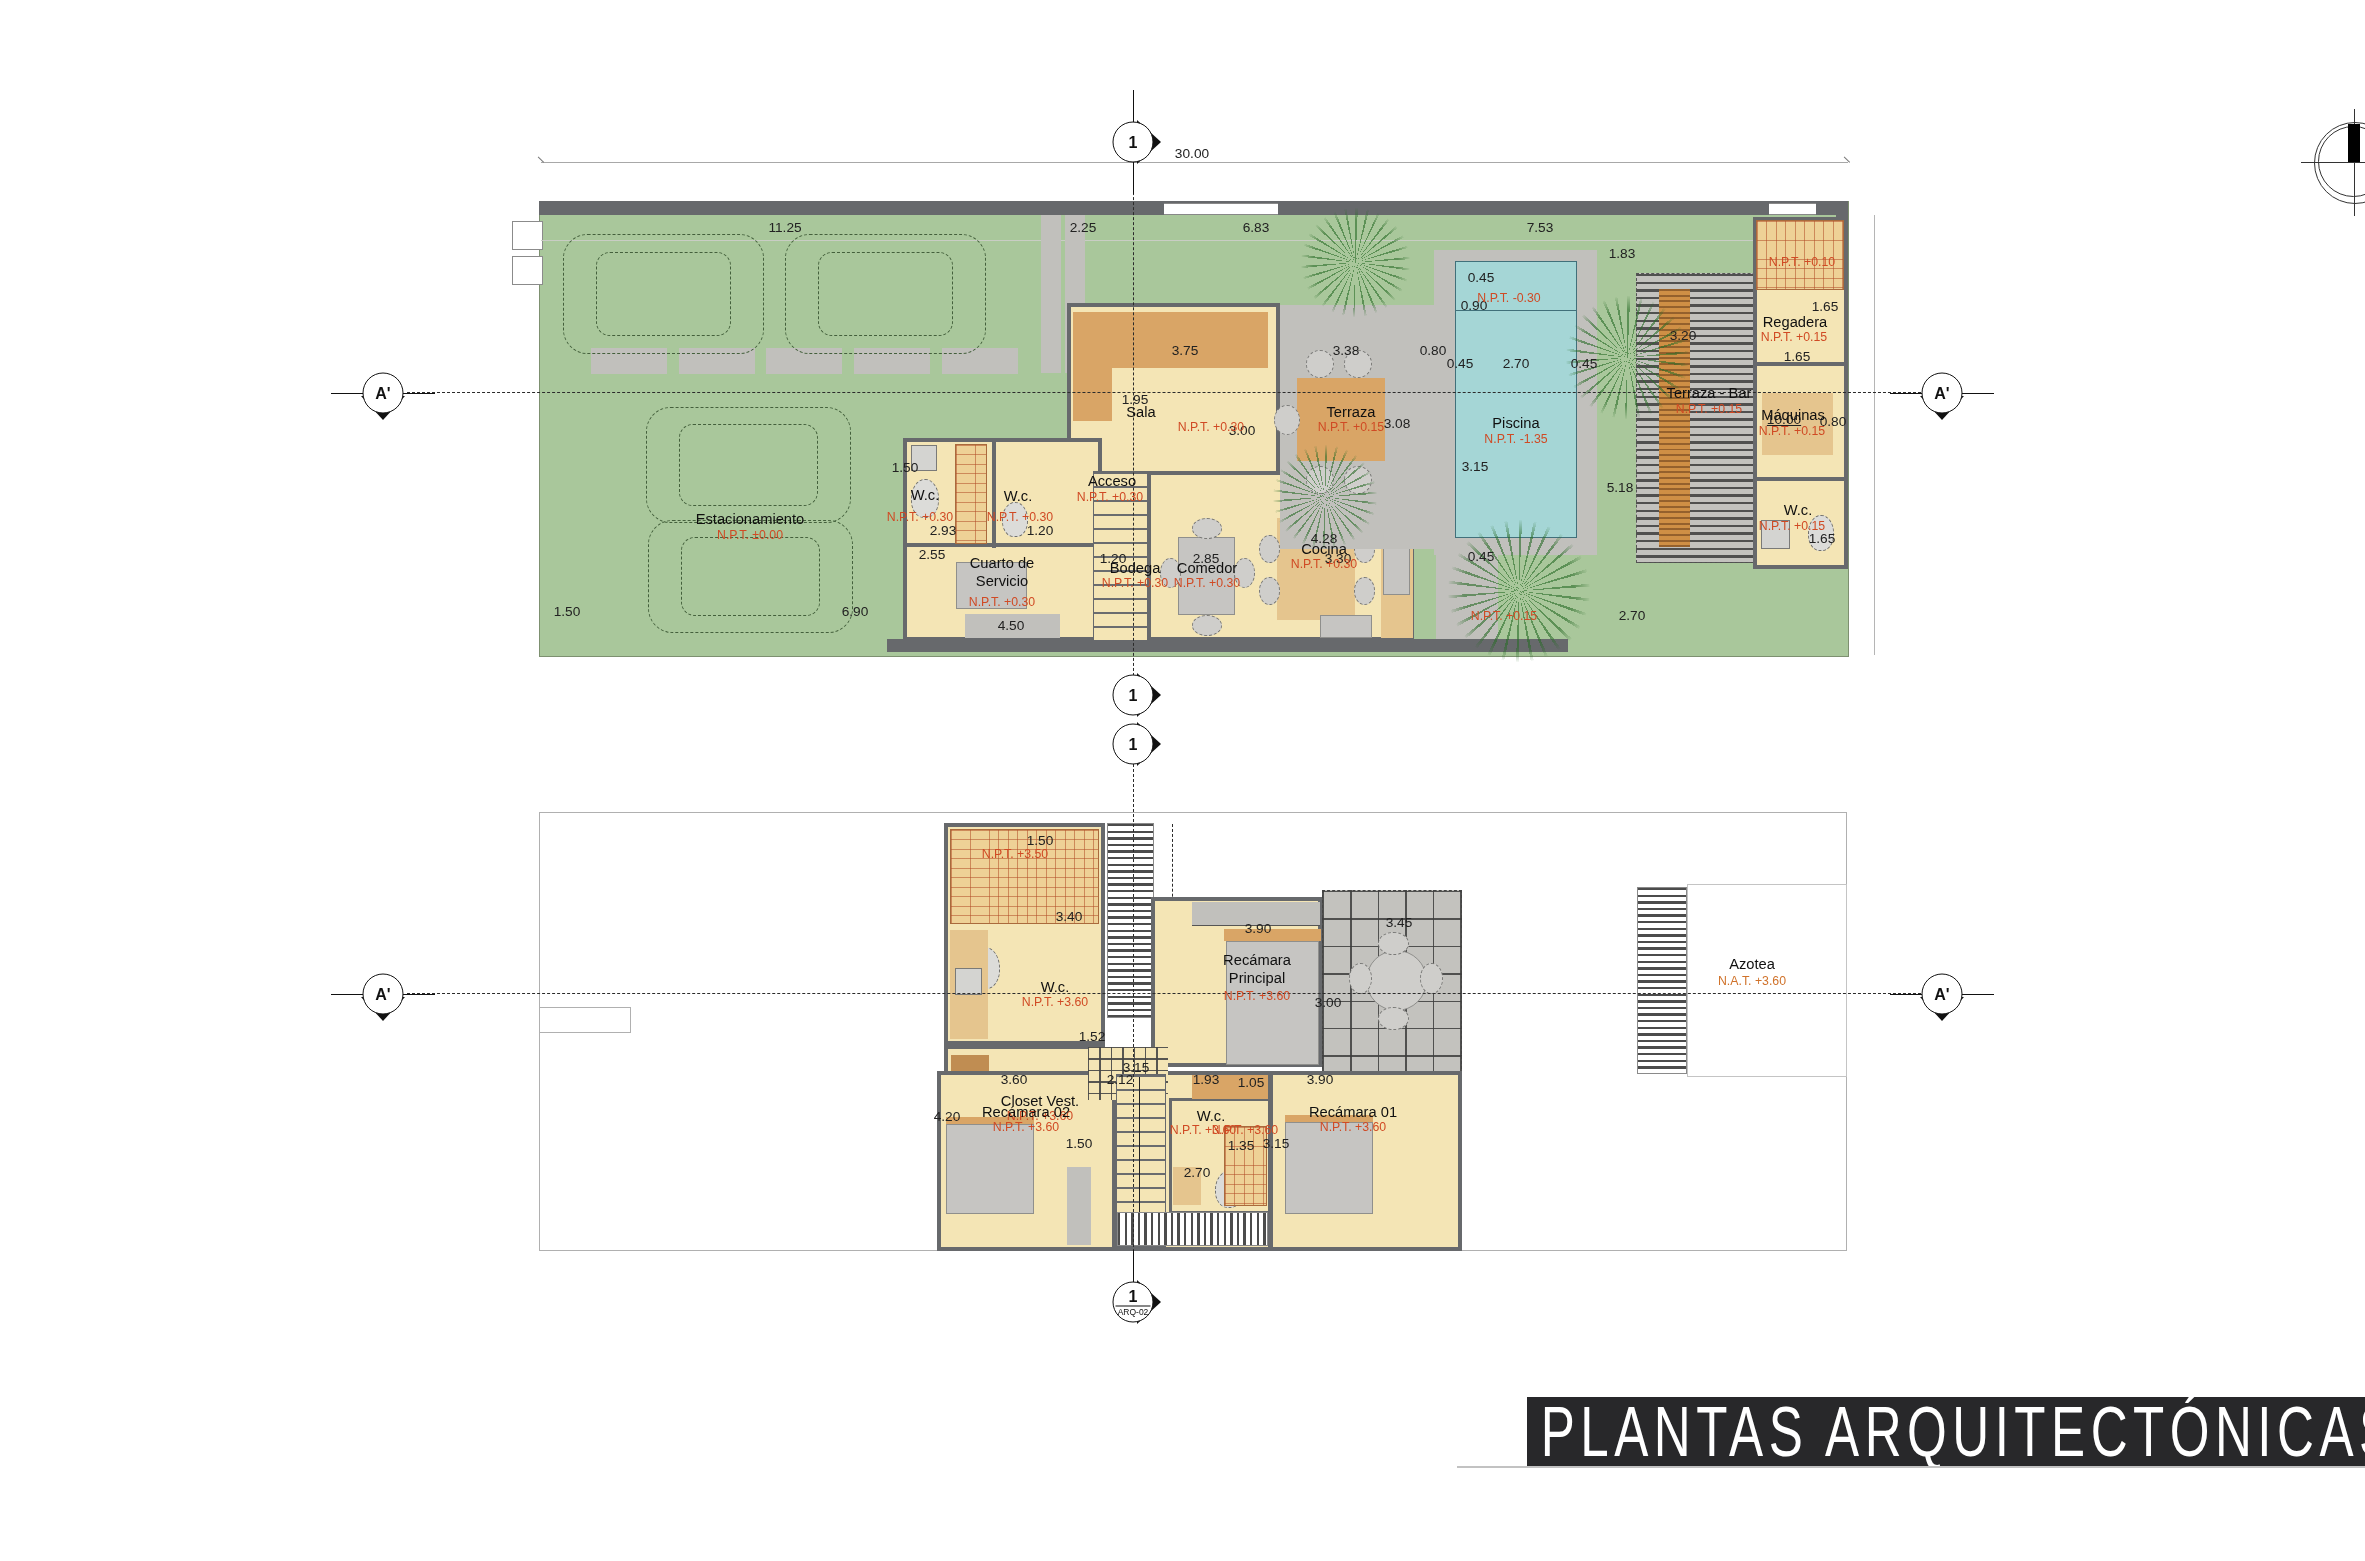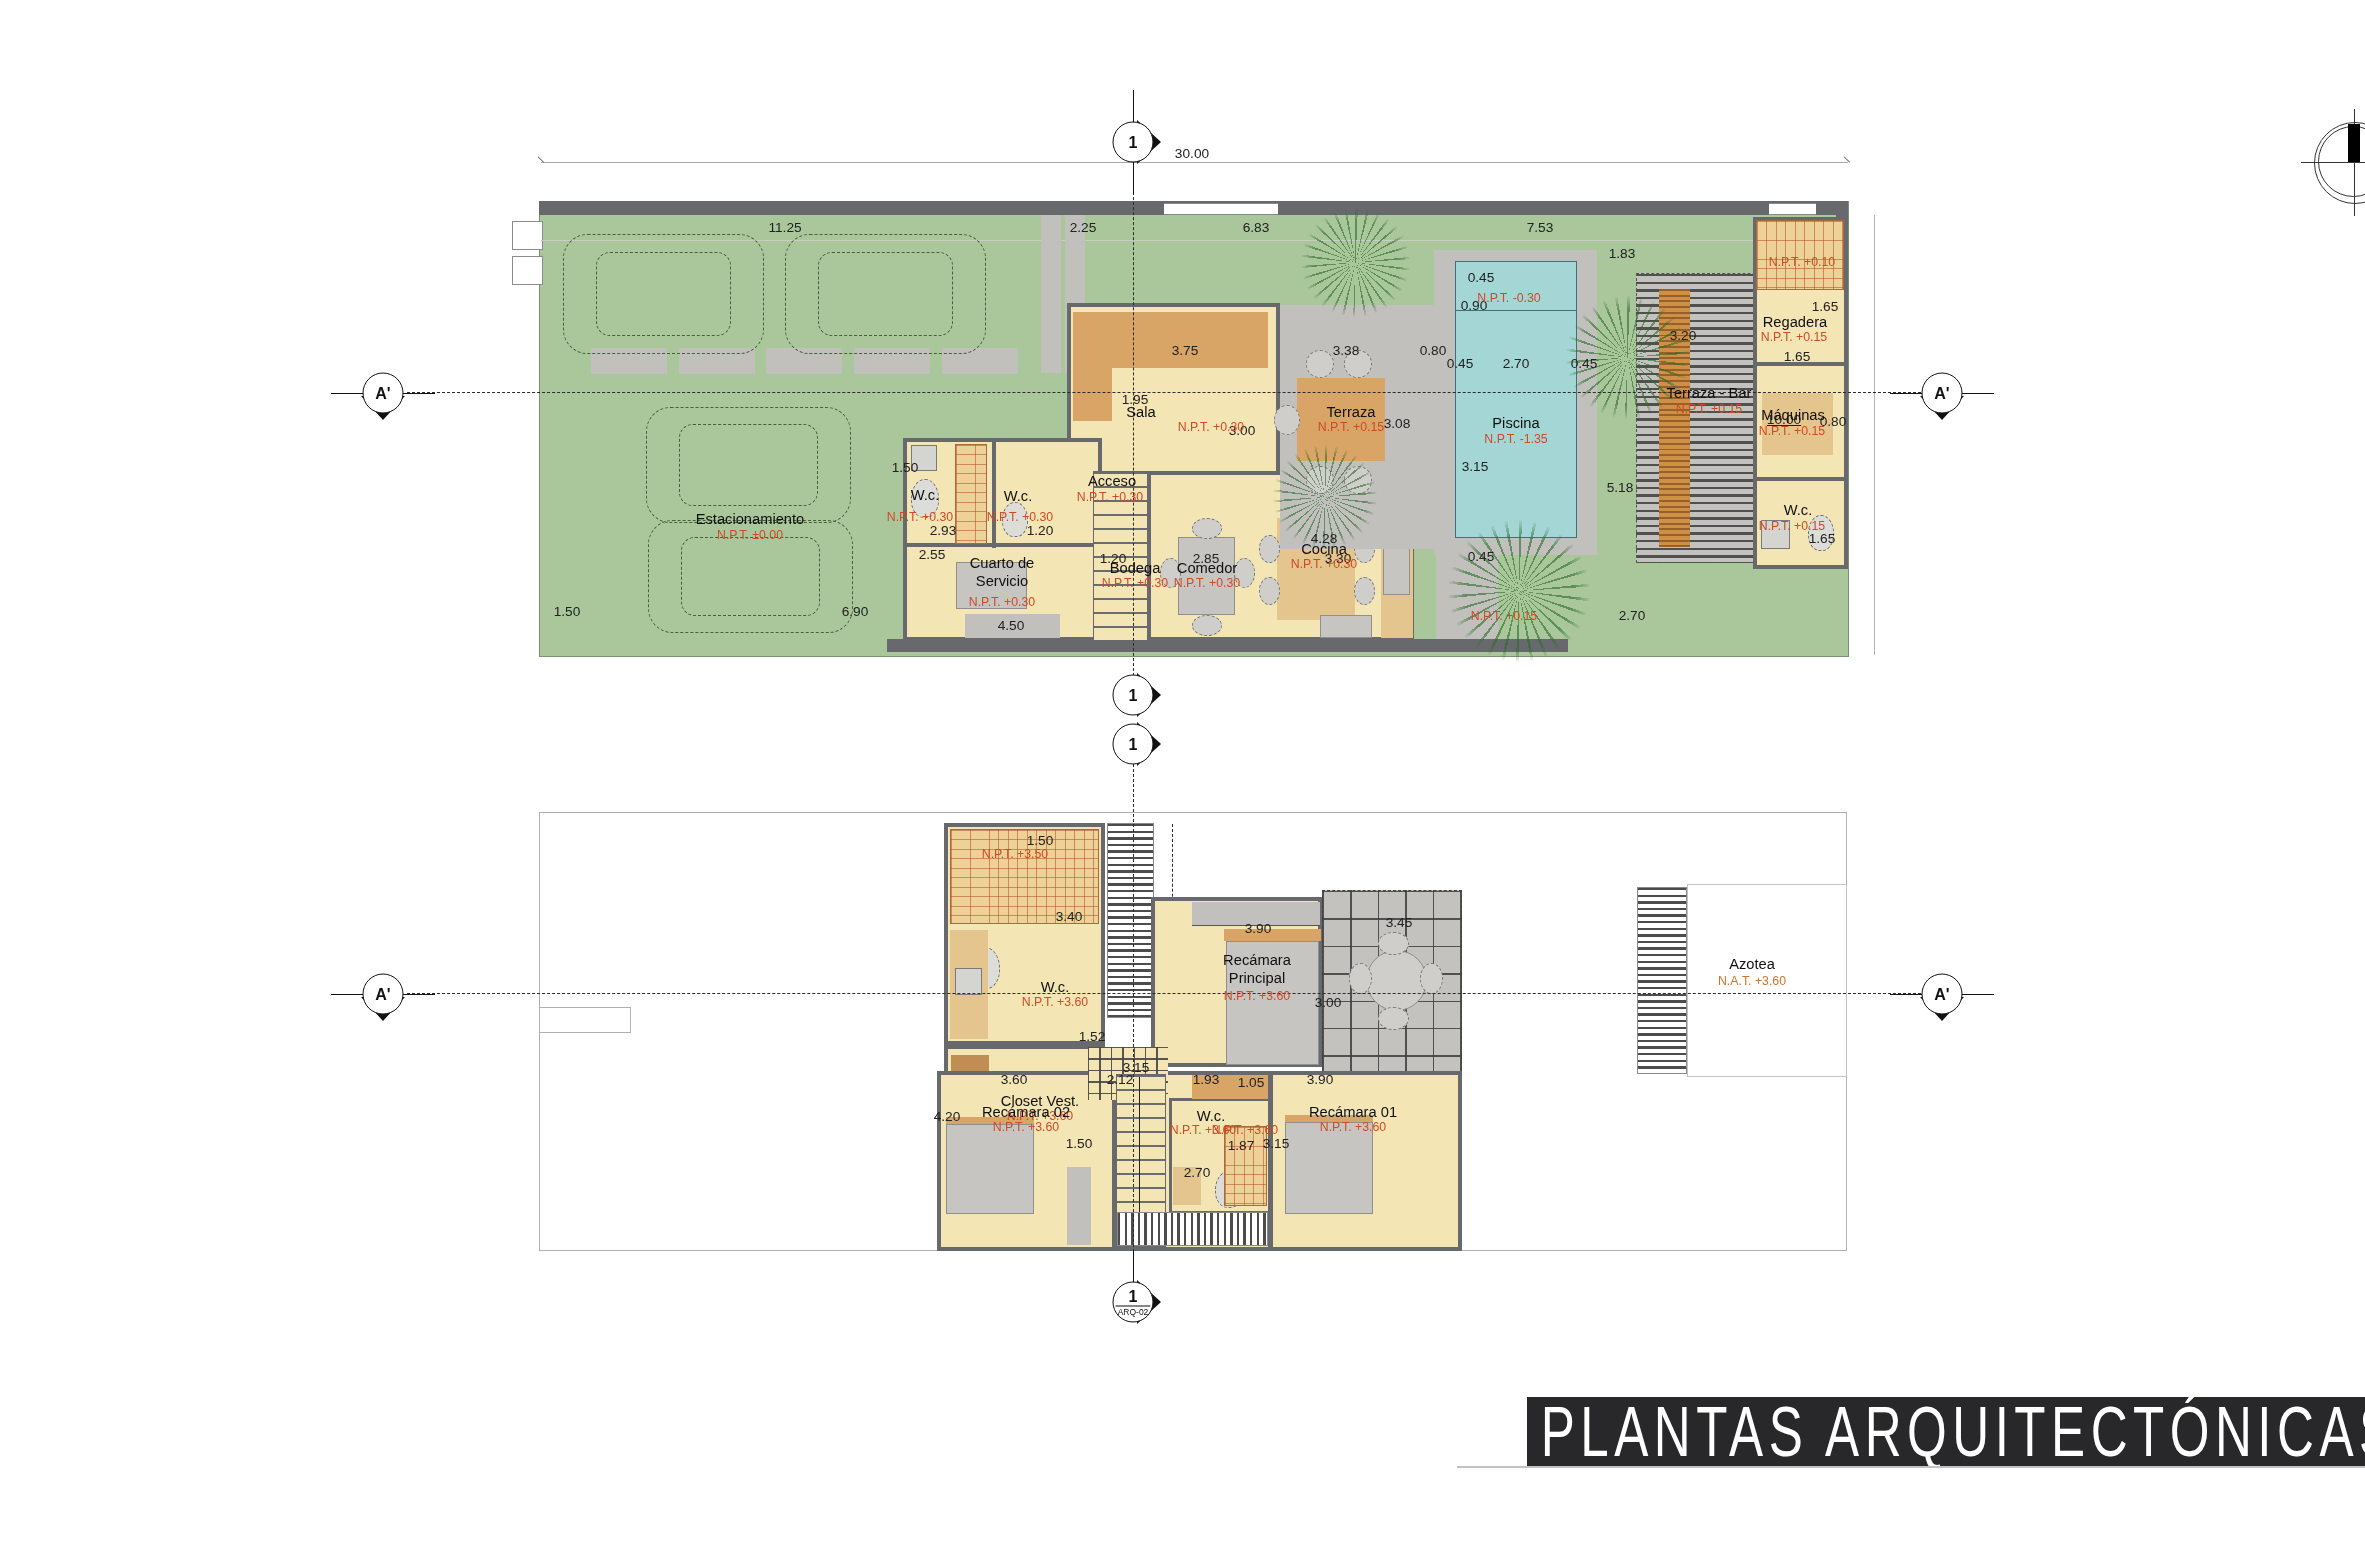--- a/index.html
+++ b/index.html
@@ -421,21 +421,21 @@
         <div class="lb d" style="left: 1120px; top: 1071px;">2.12</div>
         <div class="lb d" style="left: 1206px; top: 1071px;">1.93</div>
         <div class="lb d" style="left: 1251px; top: 1074px;">1.05</div>
         <div class="lb d" style="left: 1320px; top: 1071px;">3.90</div>
         <div class="lb r" style="left: 1026px; top: 1103px;">Recámara 02</div>
         <div class="lb n" style="left: 1026px; top: 1120px;">N.P.T. +3.60</div>
         <div class="lb d" style="left: 947px; top: 1108px;">4.20</div>
         <div class="lb r" style="left: 1211px; top: 1107px;">W.c.</div>
         <div class="lb n" style="left: 1203px; top: 1123px;">N.P.T. +3.60</div>
         <div class="lb n" style="left: 1245px; top: 1123px;">N.P.T. +3.60</div>
-        <div class="lb d" style="left: 1241px; top: 1137px;">1.87</div>
+        <div class="lb d" style="left: 1241px; top: 1137px;">1.35</div>
         <div class="lb d" style="left: 1197px; top: 1164px;">2.70</div>
         <div class="lb r" style="left: 1353px; top: 1103px;">Recámara 01</div>
         <div class="lb n" style="left: 1353px; top: 1120px;">N.P.T. +3.60</div>
         <div class="lb d" style="left: 1276px; top: 1135px;">3.15</div>
       </div>
   </div>
 
   <div class="abs" id="banner">
     <div class="t">PLANTAS ARQUITECTÓNICAS</div>
   </div>

